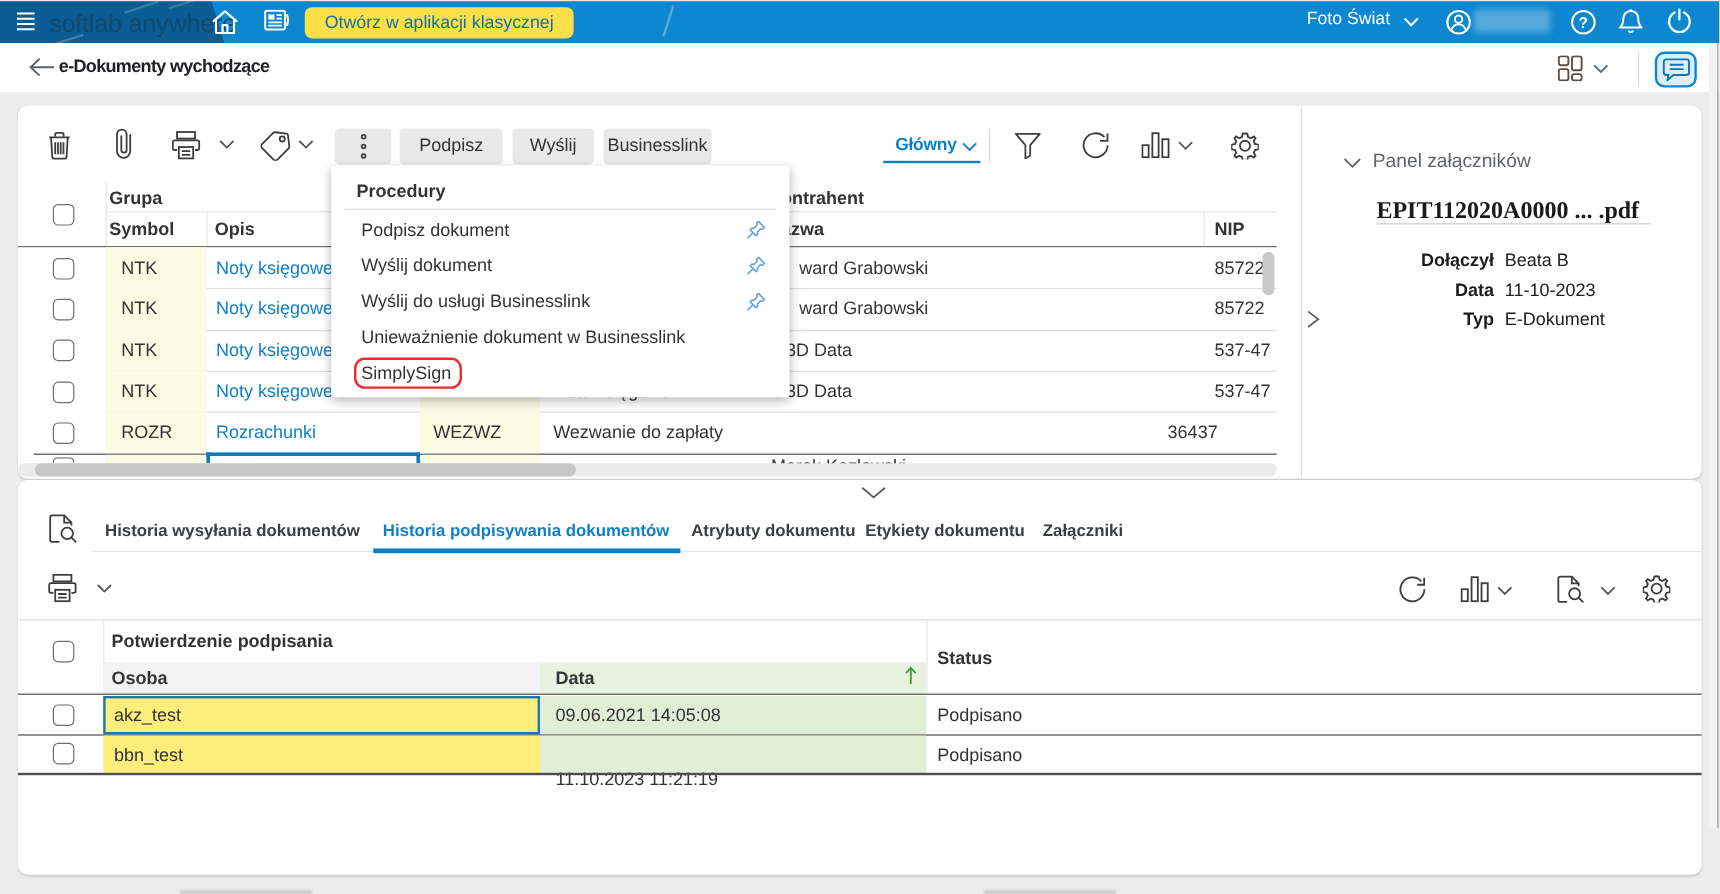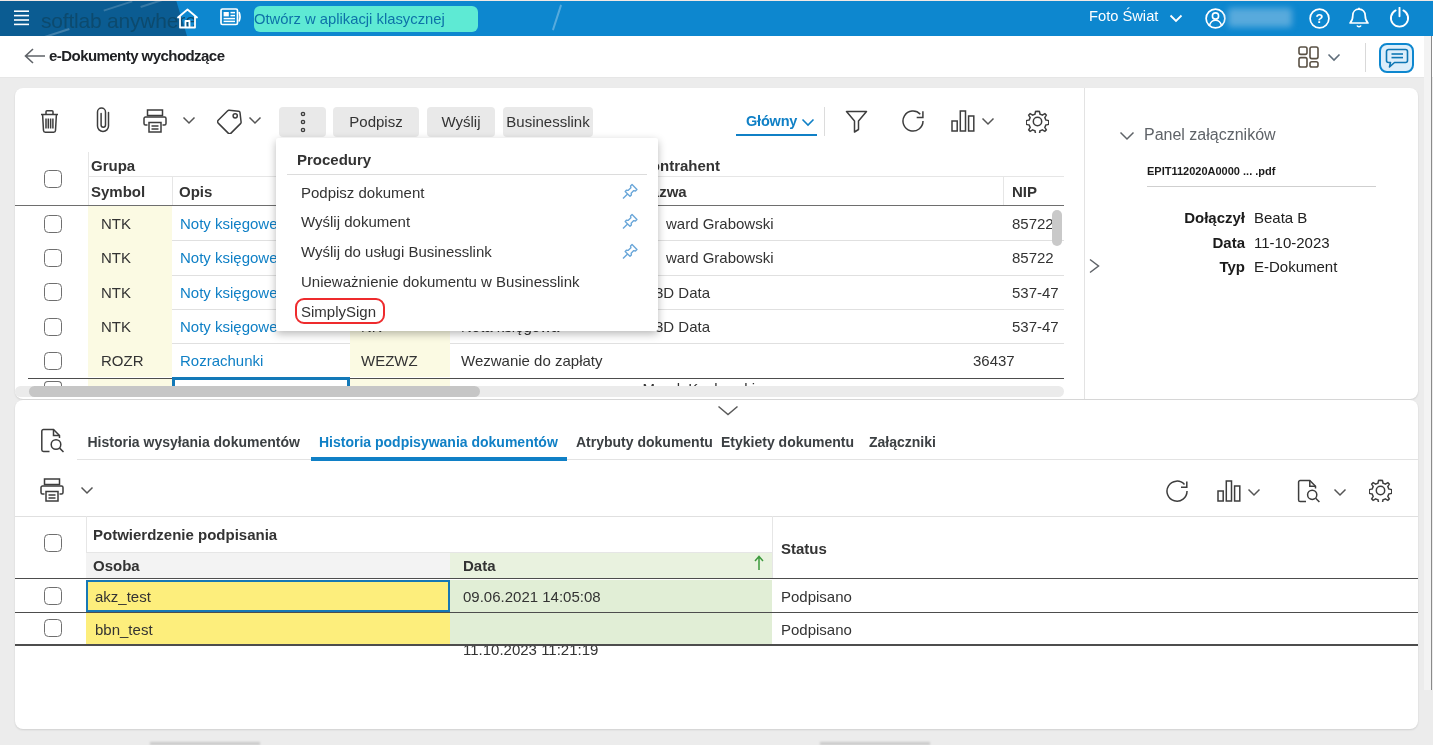--- a/index.html
+++ b/index.html
@@ -4,21 +4,21 @@
 html,body{margin:0;padding:0;}
 body{width:1433px;height:745px;overflow:hidden;font-family:"Liberation Sans",sans-serif;background:#ececec;}
 .abs{position:absolute;}
 #root{position:relative;width:1433px;height:745px;background:#ececec;overflow:hidden;}
 
 #topbar{left:0;top:0;width:1433px;height:36px;background:#0d87cf;}
 #topstrip{left:0;top:0;width:1433px;height:1px;background:#f2e8e4;z-index:5;}
 #darkwedge{left:0;top:0;width:190px;height:36px;background:#0b5c92;clip-path:polygon(0 0,176px 0,187px 36px,0 36px);}
 .brand{left:41px;top:9px;color:#0c4a6e;font-size:21px;letter-spacing:-0.2px;}
 .tbtxt{color:#fff;font-size:14.7px;}
-#openbtn{left:254px;top:6px;width:224px;height:26px;background:#5eead4;border-radius:6px;color:#0d72a8;font-size:14.8px;text-align:left;line-height:26px;}
+#openbtn{left:254px;top:6px;width:224px;height:26px;background:#fde047;border-radius:6px;color:#0d72a8;font-size:14.8px;text-align:center;line-height:26px;}
 #blurname{left:1228px;top:8px;width:64px;height:19px;background:#58aadc;border-radius:3px;filter:blur(3px);}
 
 #hdr{left:0;top:36px;width:1433px;height:41px;background:#fff;border-bottom:1px solid #e6e6e6;}
 #hdrtitle{left:49px;top:47px;font-size:15px;letter-spacing:-0.55px;font-weight:bold;color:#202124;}
 #chatbtn{left:1379px;top:43px;width:35px;height:30px;background:#ddeefa;border:2px solid #0d87cf;border-radius:8px;box-sizing:border-box;}
 
 #panel1{left:15px;top:88px;width:1403px;height:311px;background:#fff;border-radius:8px;box-shadow:0 1px 2px rgba(0,0,0,.12);}
 #panel2{left:15px;top:400px;width:1403px;height:329px;background:#fff;border-radius:8px;box-shadow:0 1px 2px rgba(0,0,0,.12);}
 .graybtn{background:#e9e9e9;border-radius:4px;color:#333;font-size:15px;text-align:center;}
 .t15{font-size:15px;color:#333;}
@@ -339,21 +339,21 @@
         <svg width="13" height="16">
           <path d="M2 1.5 L10.5 8 L2 14.5" stroke="#5f6368" stroke-width="1.5" fill="none"></path>
         </svg>
       </div>
  <div class="abs" style="left:1104px;top:43px;">
         <svg width="16" height="10">
           <path d="M1.5 1.5 L8 8 L14.5 1.5" stroke="#5f6368" stroke-width="1.5" fill="none"></path>
         </svg>
       </div>
  <div class="abs" style="left:1129px;top:38px;font-size:16px;color:#5f6368;">Panel załączników</div>
- <div class="abs" style="left:1132px;top:77px;font-size:11px;font-weight:bold;color:#1b1b1b;">EPIT112020A0000 ... .pdf</div>
+ <div class="abs" style="left:1132px;top:77px;font-size:20px;font-weight:bold;color:#1b1b1b;font-family:Liberation Serif, serif;">EPIT112020A0000 ... .pdf</div>
  <div class="abs" style="left:1132px;top:98px;width:229px;height:1px;background:#cfcfcf;"></div>
  <div class="abs" style="left:1100px;top:121px;width:130px;text-align:right;font-size:15px;font-weight:bold;color:#1b1b1b;">Dołączył</div>
  <div class="abs" style="left:1100px;top:145.5px;width:130px;text-align:right;font-size:15px;font-weight:bold;color:#1b1b1b;">Data</div>
  <div class="abs" style="left:1100px;top:170px;width:130px;text-align:right;font-size:15px;font-weight:bold;color:#1b1b1b;">Typ</div>
  <div class="abs" style="left:1239px;top:121px;font-size:15px;color:#202020;">Beata B</div>
  <div class="abs" style="left:1239px;top:145.5px;font-size:15px;color:#202020;">11-10-2023</div>
  <div class="abs" style="left:1239px;top:170px;font-size:15px;color:#202020;">E-Dokument</div>
 
  <div class="abs" style="left:0px;top:297.5px;width:1049px;height:11.5px;background:#ebebeb;border-radius:6px;"></div>
  <div class="abs" style="left:14px;top:297.5px;width:451px;height:11.5px;background:#c6c6c6;border-radius:6px;"></div>
@@ -361,21 +361,21 @@
  <div class="abs" style="left:1037px;top:122px;width:10px;height:36px;background:#c9c9c9;border-radius:5px;"></div>
 </div>
 <div class="abs" id="panel2"></div>
 
 <div class="abs" id="menu">
  <div class="abs" style="left:21px;top:12.5px;font-size:15px;font-weight:bold;color:#333;">Procedury</div>
  <div class="abs" style="left:11px;top:35.5px;width:360px;height:1px;background:#dcdcdc;"></div>
  <div class="abs t15" style="left:25px;top:45.5px;">Podpisz dokument</div>
  <div class="abs t15" style="left:25px;top:75.3px;">Wyślij dokument</div>
  <div class="abs t15" style="left:25px;top:105.1px;">Wyślij do usługi Businesslink</div>
- <div class="abs t15" style="left:25px;top:134.9px;">Unieważnienie dokumentu w Businesslink</div>
+ <div class="abs t15" style="left:25px;top:134.9px;">Unieważnienie dokument w Businesslink</div>
  <div class="abs t15" style="left:25px;top:164.7px;">SimplySign</div>
  <div class="abs pin" style="left:344px;top:44px;">
         <svg width="19" height="19">
           <path d="M3 16.5 L7.6 11.9 M7.6 11.9 l-2.4-2.4 1.4-1.4 1.7 0.25 2.6-2.6 -0.35-1.7 1.5-1.5 4.9 4.9 -1.5 1.5 -1.7-0.35 -2.6 2.6 0.25 1.7 -1.4 1.4 z" stroke="#6ba7d9" fill="none" stroke-width="1.4" stroke-linejoin="round"></path>
         </svg>
       </div>
  <div class="abs pin" style="left:344px;top:73.8px;">
         <svg width="19" height="19">
           <path d="M3 16.5 L7.6 11.9 M7.6 11.9 l-2.4-2.4 1.4-1.4 1.7 0.25 2.6-2.6 -0.35-1.7 1.5-1.5 4.9 4.9 -1.5 1.5 -1.7-0.35 -2.6 2.6 0.25 1.7 -1.4 1.4 z" stroke="#6ba7d9" fill="none" stroke-width="1.4" stroke-linejoin="round"></path>
         </svg>

